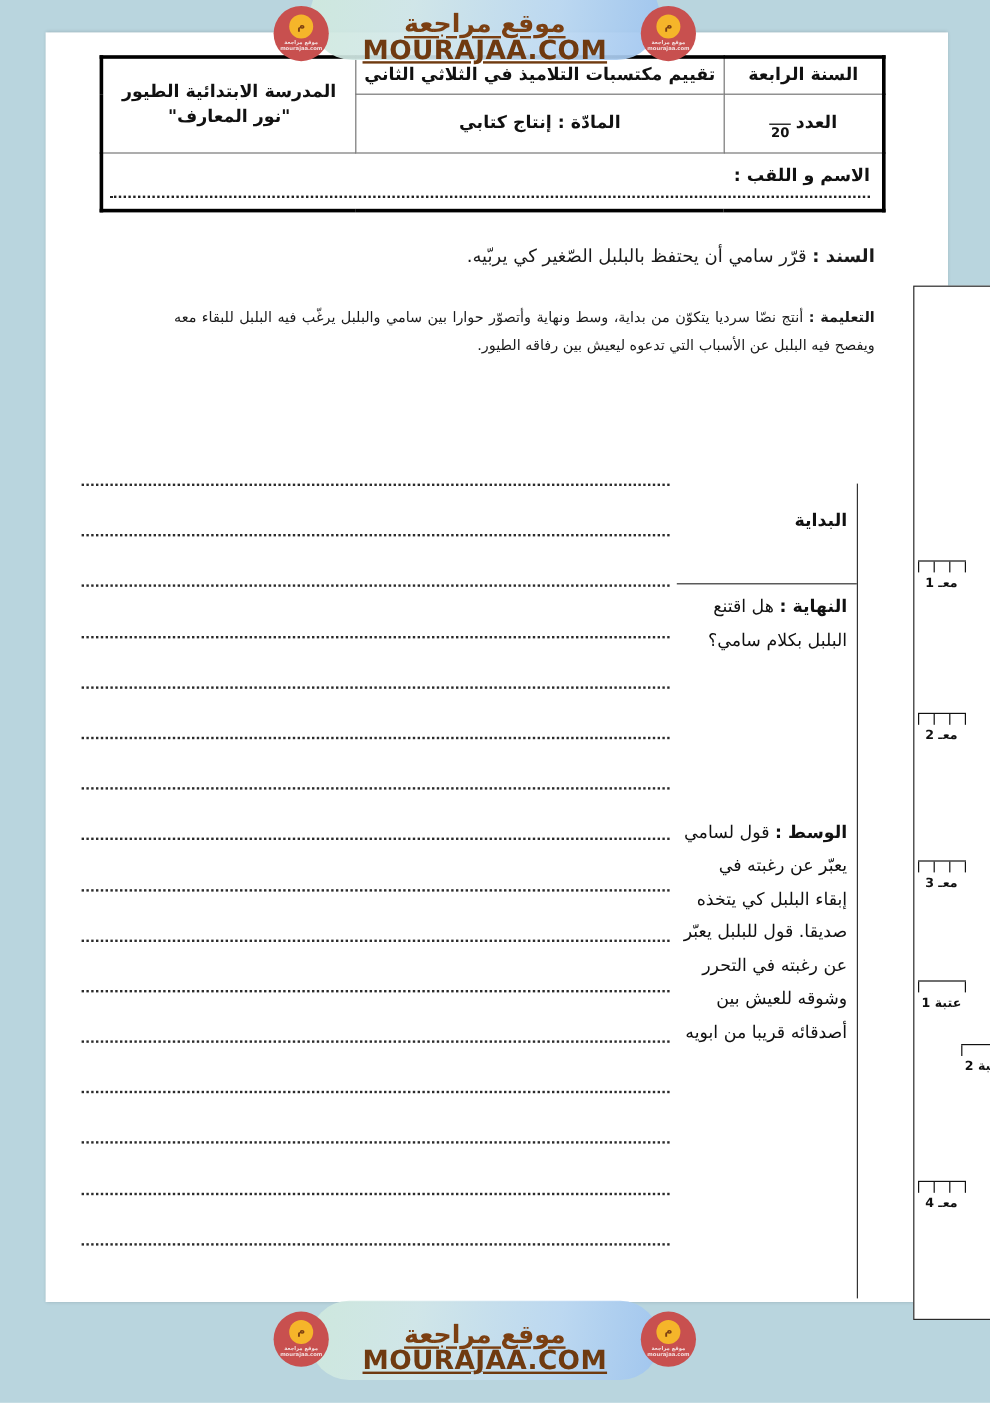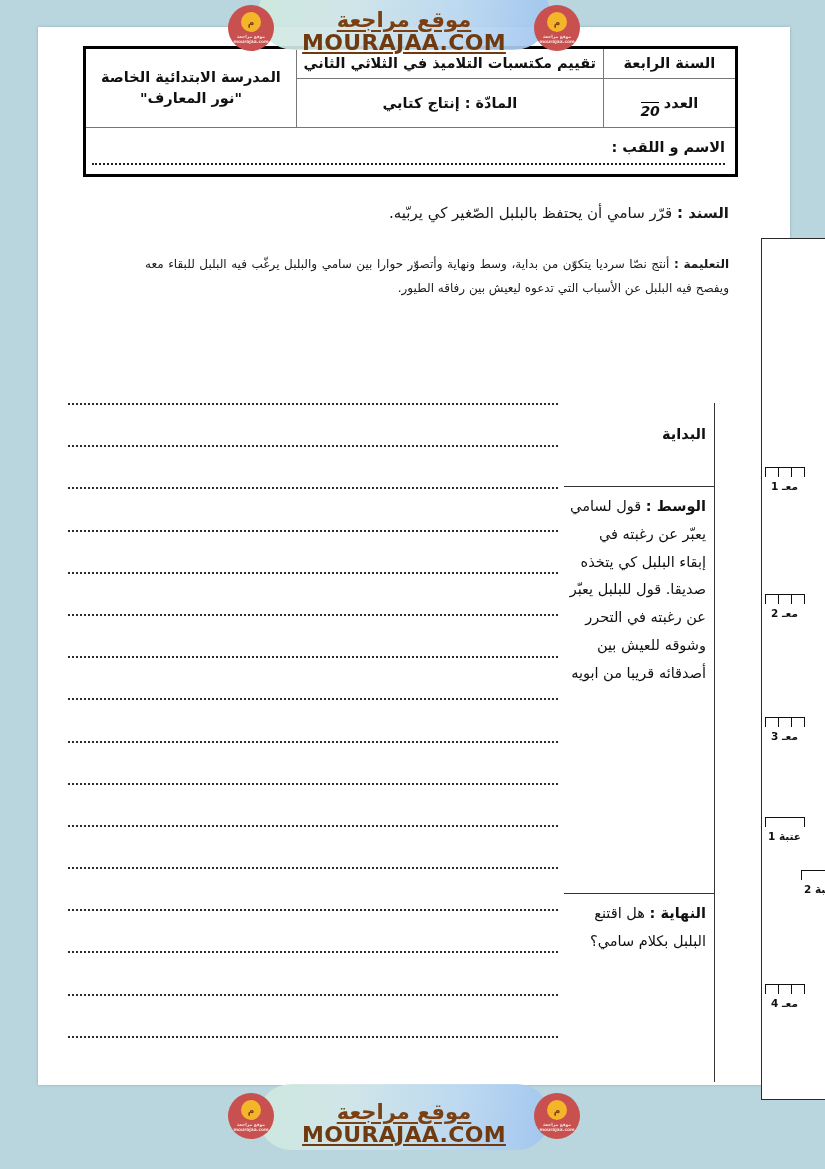--- a/index.html
+++ b/index.html
@@ -69,21 +69,21 @@
     font-weight: bold;
     line-height: 1;
   }
   .mark-fraction .bar {
     display: block;
     width: 18px;
     border-top: 1.4px solid #000;
     margin: 2px auto 1px auto;
     height: 0;
   }
-  .mark-fraction .den { display: block; font-size: 14px; font-style: italic; }
+  .mark-fraction .den { display: block; font-size: 11px; }
 
   .name-dots {
     display: block;
     margin-top: 1px;
     border-bottom: 2.5px dotted #222;
     height: 4px;
     width: 100%;
   }
 
   
@@ -281,21 +281,21 @@
   <table id="id-table">
     <tbody>
         <tr>
       <td class="cell-year" rowspan="1">
         <span>السنة الرابعة</span>
       </td>
       <td class="cell-eval">
         <span>تقييم مكتسبات التلاميذ في الثلاثي الثاني</span>
       </td>
       <td class="cell-school" rowspan="2">
-        <div>المدرسة الابتدائية الخاصة</div>
+        <div>المدرسة الابتدائية الطيور</div>
         <div>"نور المعارف"</div>
       </td>
     </tr>
     <tr>
       <td class="cell-mark">
         <span class="mark-wrap">
           <span>العدد</span>
           <span class="mark-fraction">
             <span class="num">&nbsp;</span>
             <span class="bar"></span>
@@ -344,25 +344,25 @@
     <div class="answer-line"></div>
     <div class="answer-line"></div>
     <div class="answer-line"></div>
   </div>
 
   <div id="plan-column">
     <div class="plan-cell" id="plan-begin">
       <span class="plan-label">البداية</span>
       <span></span>
     </div>
+    <div class="plan-cell" id="plan-end">
+      <span class="plan-label">النهاية :</span><span> هل اقتنع البلبل بكلام سامي؟</span>
+    </div>
     <div class="plan-cell" id="plan-middle">
       <span class="plan-label">الوسط :</span><span> قول لسامي يعبّر عن رغبته في إبقاء البلبل كي يتخذه صديقا. قول للبلبل يعبّر عن رغبته في التحرر وشوقه للعيش بين أصدقائه قريبا من ابويه</span>
-    </div>
-    <div class="plan-cell" id="plan-end">
-      <span class="plan-label">النهاية :</span><span> هل اقتنع البلبل بكلام سامي؟</span>
     </div>
   </div>
 
   <div id="criteria-column">
     <div class="crit" style="top:228px;">
       <div class="ticks">
           <i class="t0"></i>
           <i class="t1"></i>
           <i class="t2"></i>
           <i class="t3"></i>

